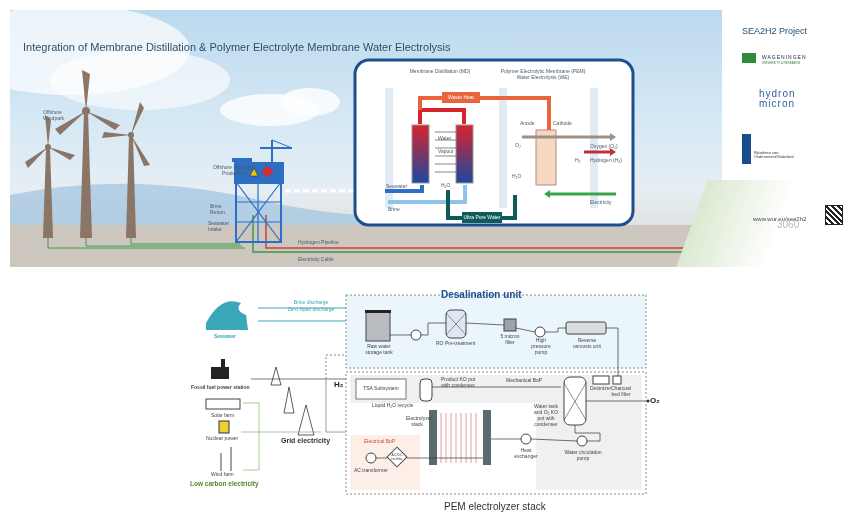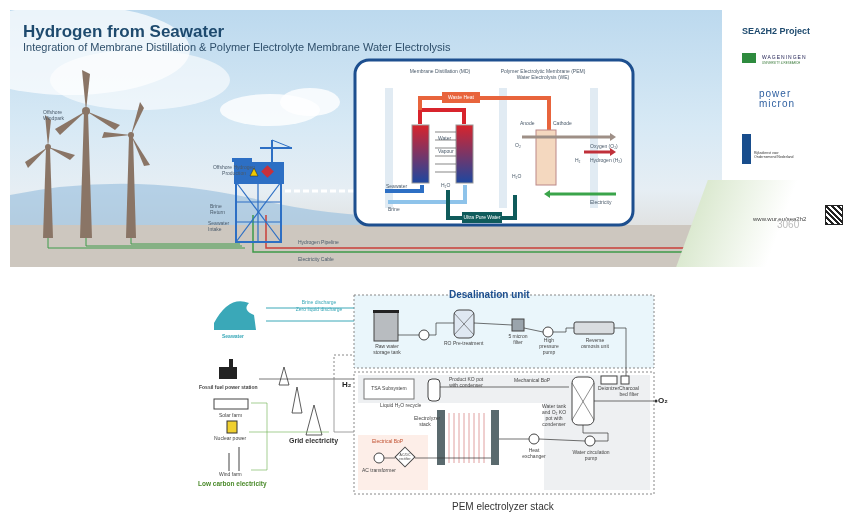--- a/index.html
+++ b/index.html
@@ -5,21 +5,21 @@
   html,body{margin:0;padding:0;background:#fff;}
   body{width:863px;height:524px;position:relative;overflow:hidden;font-family:"Liberation Sans",sans-serif;}
   .abs{position:absolute;}
   #top{position:absolute;left:10px;top:10px;width:845px;height:257px;overflow:hidden;
        background:linear-gradient(180deg,#bcd9ee 0%,#d7e9f5 45%,#e6eef4 70%,#d9d4cc 100%);}
   #top-right{position:absolute;left:712px;top:0;width:133px;height:257px;background:#fff;}
   .t-title{font-weight:bold;color:#1e4a6e;font-size:17px;}
   .t-sub{color:#2e4f6b;font-size:11px;}
   .lbl{font-size:5px;color:#4a5a6a;white-space:nowrap;}
   .lbl-c{text-align:center;}
-  #bottom{position:absolute;left:194px;top:275px;width:480px;height:245px;}
+  #bottom{position:absolute;left:186px;top:275px;width:480px;height:245px;}
   .b-lbl{font-size:5px;color:#444;white-space:nowrap;text-align:center;}
   .b-head{font-weight:bold;font-size:10px;}
 </style>
 </head>
 <body>
 
 <div id="top">
   <svg class="abs" style="left:0;top:0" width="712" height="257">
 
     <ellipse cx="60" cy="40" rx="120" ry="45" fill="#ffffff" opacity="0.7"></ellipse>
@@ -111,21 +111,20 @@
 
     <rect x="526" y="120" width="20" height="55" fill="#f4d8bf" stroke="#b88"></rect>
     <line x1="512" y1="127" x2="600" y2="127" stroke="#9e8f86" stroke-width="3"></line>
     <polygon points="600,123 606,127 600,131" fill="#9e8f86"></polygon>
     <line x1="574" y1="142" x2="600" y2="142" stroke="#c0303a" stroke-width="3"></line>
     <polygon points="600,138 606,142 600,146" fill="#c0303a"></polygon>
     <line x1="540" y1="184" x2="606" y2="184" stroke="#3aa44a" stroke-width="3"></line>
     <polygon points="540,180 534,184 540,188" fill="#3aa44a"></polygon>
   </svg>
 
-  <div class="abs t-title" style="left:13px;top:12px">Hydrogen from Seawater</div>
   <div class="abs t-sub" style="left:13px;top:31px">Integration of Membrane Distillation &amp; Polymer Electrolyte Membrane Water Electrolysis</div>
 
   <div class="abs lbl" style="left:33px;top:99px;width:30px;white-space:normal">Offshore Windpark</div>
   <div class="abs lbl lbl-c" style="left:200px;top:154px;width:48px;white-space:normal">Offshore Hydrogen Production</div>
   <div class="abs lbl" style="left:200px;top:193px;width:20px;white-space:normal">Brine Return</div>
   <div class="abs lbl" style="left:198px;top:210px;width:24px;white-space:normal">Seawater Intake</div>
   <div class="abs lbl" style="left:288px;top:229px">Hydrogen Pipeline</div>
   <div class="abs lbl" style="left:288px;top:246px">Electricity Cable</div>
 
   <div class="abs lbl lbl-c" style="left:395px;top:58px;width:70px">Membrane Distillation (MD)</div>
@@ -142,27 +141,27 @@
   <div class="abs lbl" style="left:505px;top:132px">O₂</div>
   <div class="abs lbl" style="left:565px;top:147px">H₂</div>
   <div class="abs lbl" style="left:502px;top:163px">H₂O</div>
   <div class="abs lbl" style="left:580px;top:133px">Oxygen (O₂)</div>
   <div class="abs lbl" style="left:580px;top:147px">Hydrogen (H₂)</div>
   <div class="abs lbl" style="left:580px;top:189px">Electricity</div>
 
   <div id="top-right">
     <div style="position:absolute;left:-30px;top:170px;width:90px;height:87px;background:linear-gradient(90deg,#dbe9d0,#ffffff);transform:skewX(-20deg)"></div>
     <div class="abs" style="left:20px;top:16px;font-size:9px;color:#1e4a6e">
-      <span style="font-weight:bold">SEA2H2 Project</span>
+      <span style="font-weight:normal">SEA2H2 Project</span>
     </div>
     <div class="abs" style="left:20px;top:43px;width:14px;height:10px;background:#2e8b3e"></div>
     <div class="abs" style="left:40px;top:44px;font-size:5px;letter-spacing:1px;color:#225">WAGENINGEN</div>
     <div class="abs" style="left:40px;top:51px;font-size:3px;color:#3a7a3a">UNIVERSITY &amp; RESEARCH</div>
     <div class="abs" style="left:37px;top:79px;font-size:10px;line-height:10px;color:#2e5fa0;letter-spacing:1px">
-      <div>power</div>
+      <div>hydron</div>
       <div>micron</div>
     </div>
     <div class="abs" style="left:20px;top:124px;width:9px;height:30px;background:#184d8c"></div>
     <div class="abs" style="left:32px;top:141px;width:40px;font-size:3.5px;color:#333">Rijksdienst voor Ondernemend Nederland</div>
     <div class="abs" style="left:31px;top:206px;font-size:6px;color:#444">www.wur.eu/sea2h2</div>
     <div class="abs" style="left:103px;top:195px;width:16px;height:18px;background:repeating-linear-gradient(45deg,#222 0 2px,#fff 2px 4px);border:1px solid #222"></div>
     <div class="abs" style="left:55px;top:209px;font-size:10px;color:#bbb">3060</div>
   </div>
 </div>
 

